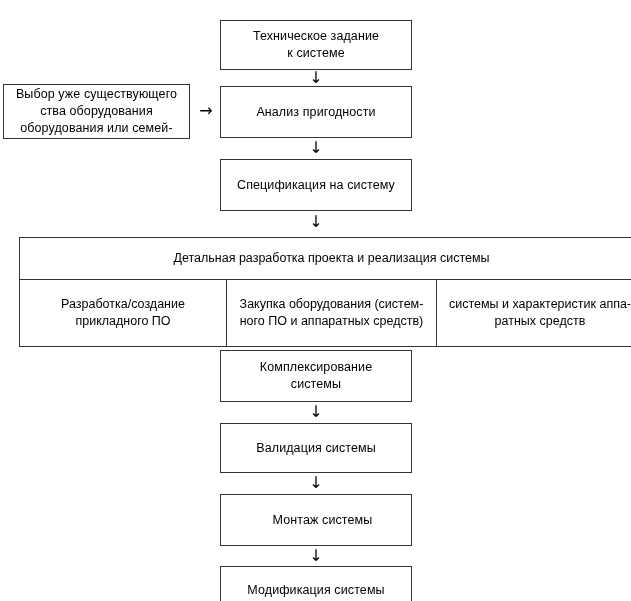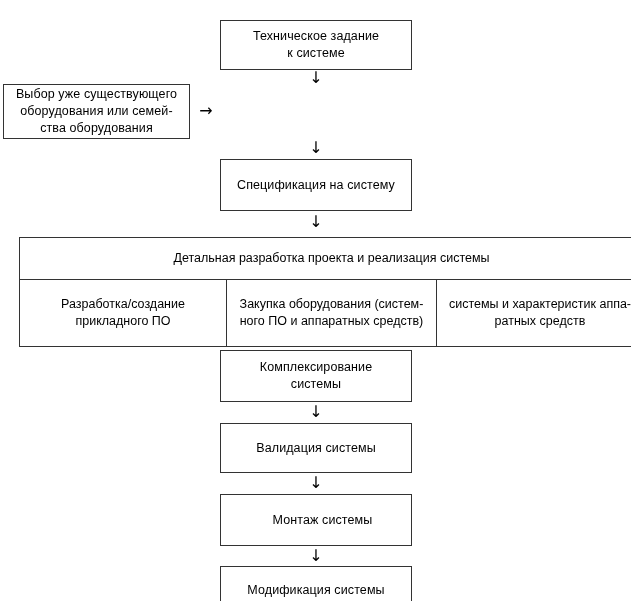--- a/index.html
+++ b/index.html
@@ -105,27 +105,30 @@
       <span class="nowrap-line">Техническое задание</span>
       <span class="nowrap-line">к системе</span>
     </span>
   </div>
 
   <div class="arrow-down" style="left:300px; top:54px; width:32px;">↓</div>
 
   <div class="box" style="left:3px; top:68px; width:187px; height:55px;">
     <span>
       <span class="nowrap-line">Выбор уже существующего</span>
+      <span class="nowrap-line">ства оборудования</span>
       <span class="nowrap-line">оборудования или семей-</span>
-      <span class="nowrap-line">ства оборудования</span>
     </span>
   </div>
 
   <div class="arrow-right" style="left:193px; top:87px; width:26px;">→</div>
 
+  <div class="box" style="left:220px; top:70px; width:192px; height:52px;">
+    <span>Анализ пригодности</span>
+  </div>
 
   <div class="arrow-down" style="left:300px; top:124px; width:32px;">↓</div>
 
   <div class="box" style="left:220px; top:143px; width:192px; height:52px;">
     <span>Спецификация на систему</span>
   </div>
 
   <div class="arrow-down" style="left:300px; top:198px; width:32px;">↓</div>
 
   <div class="wide-block">

